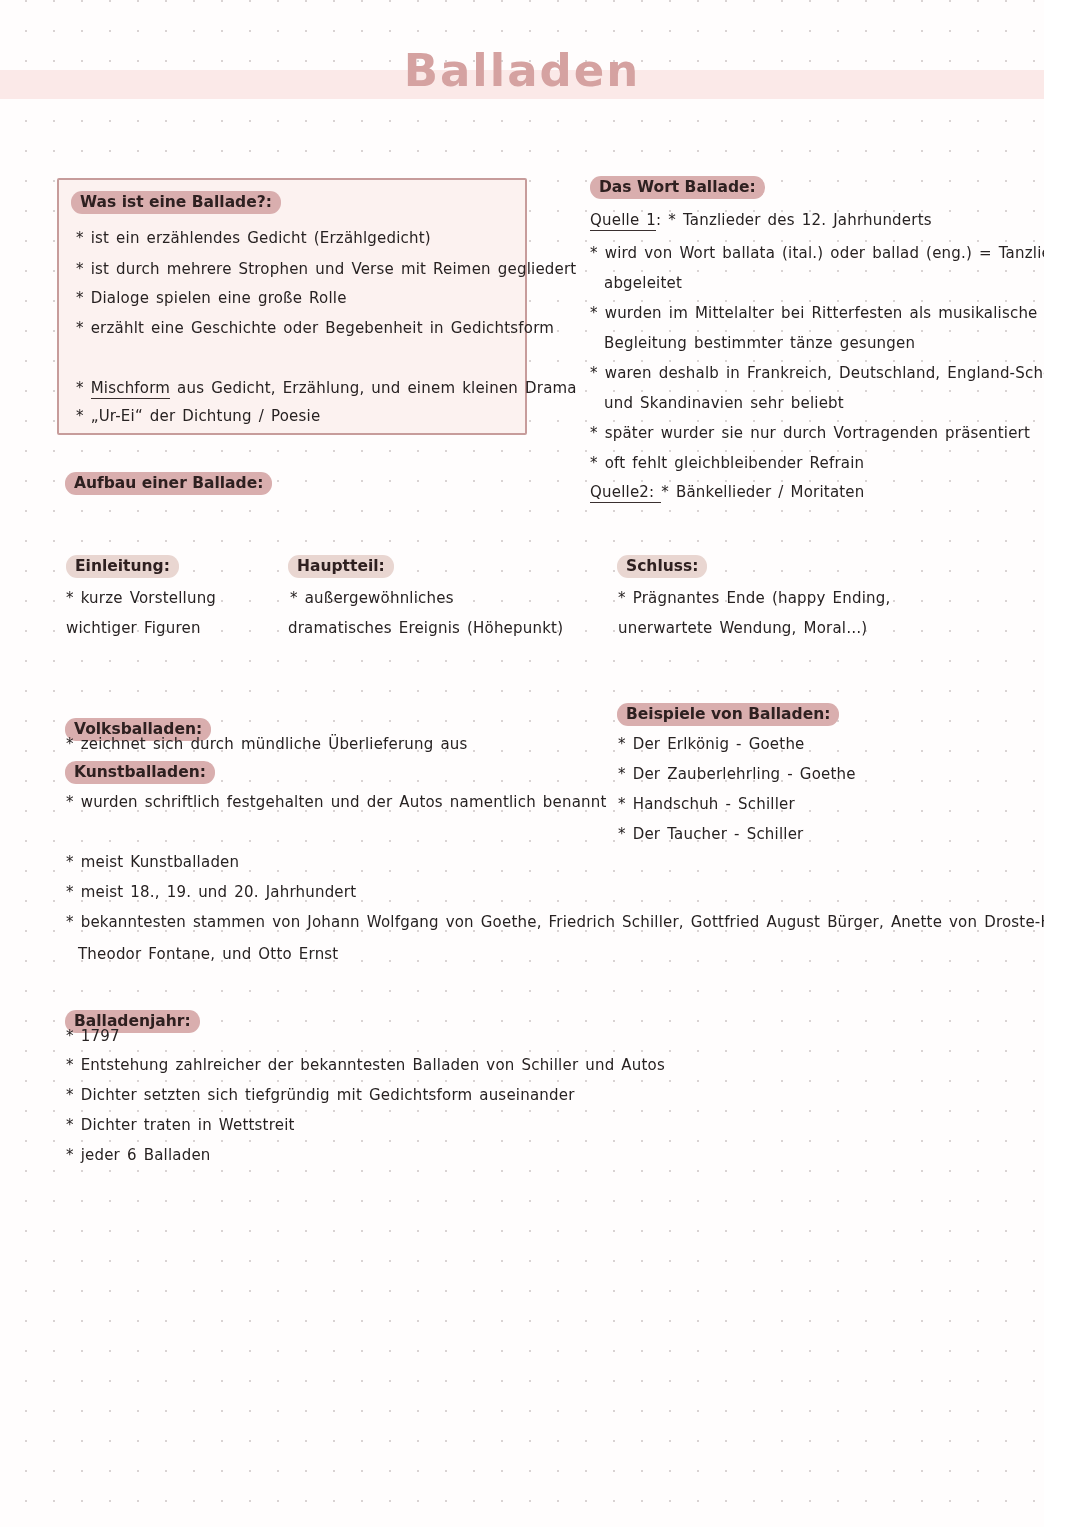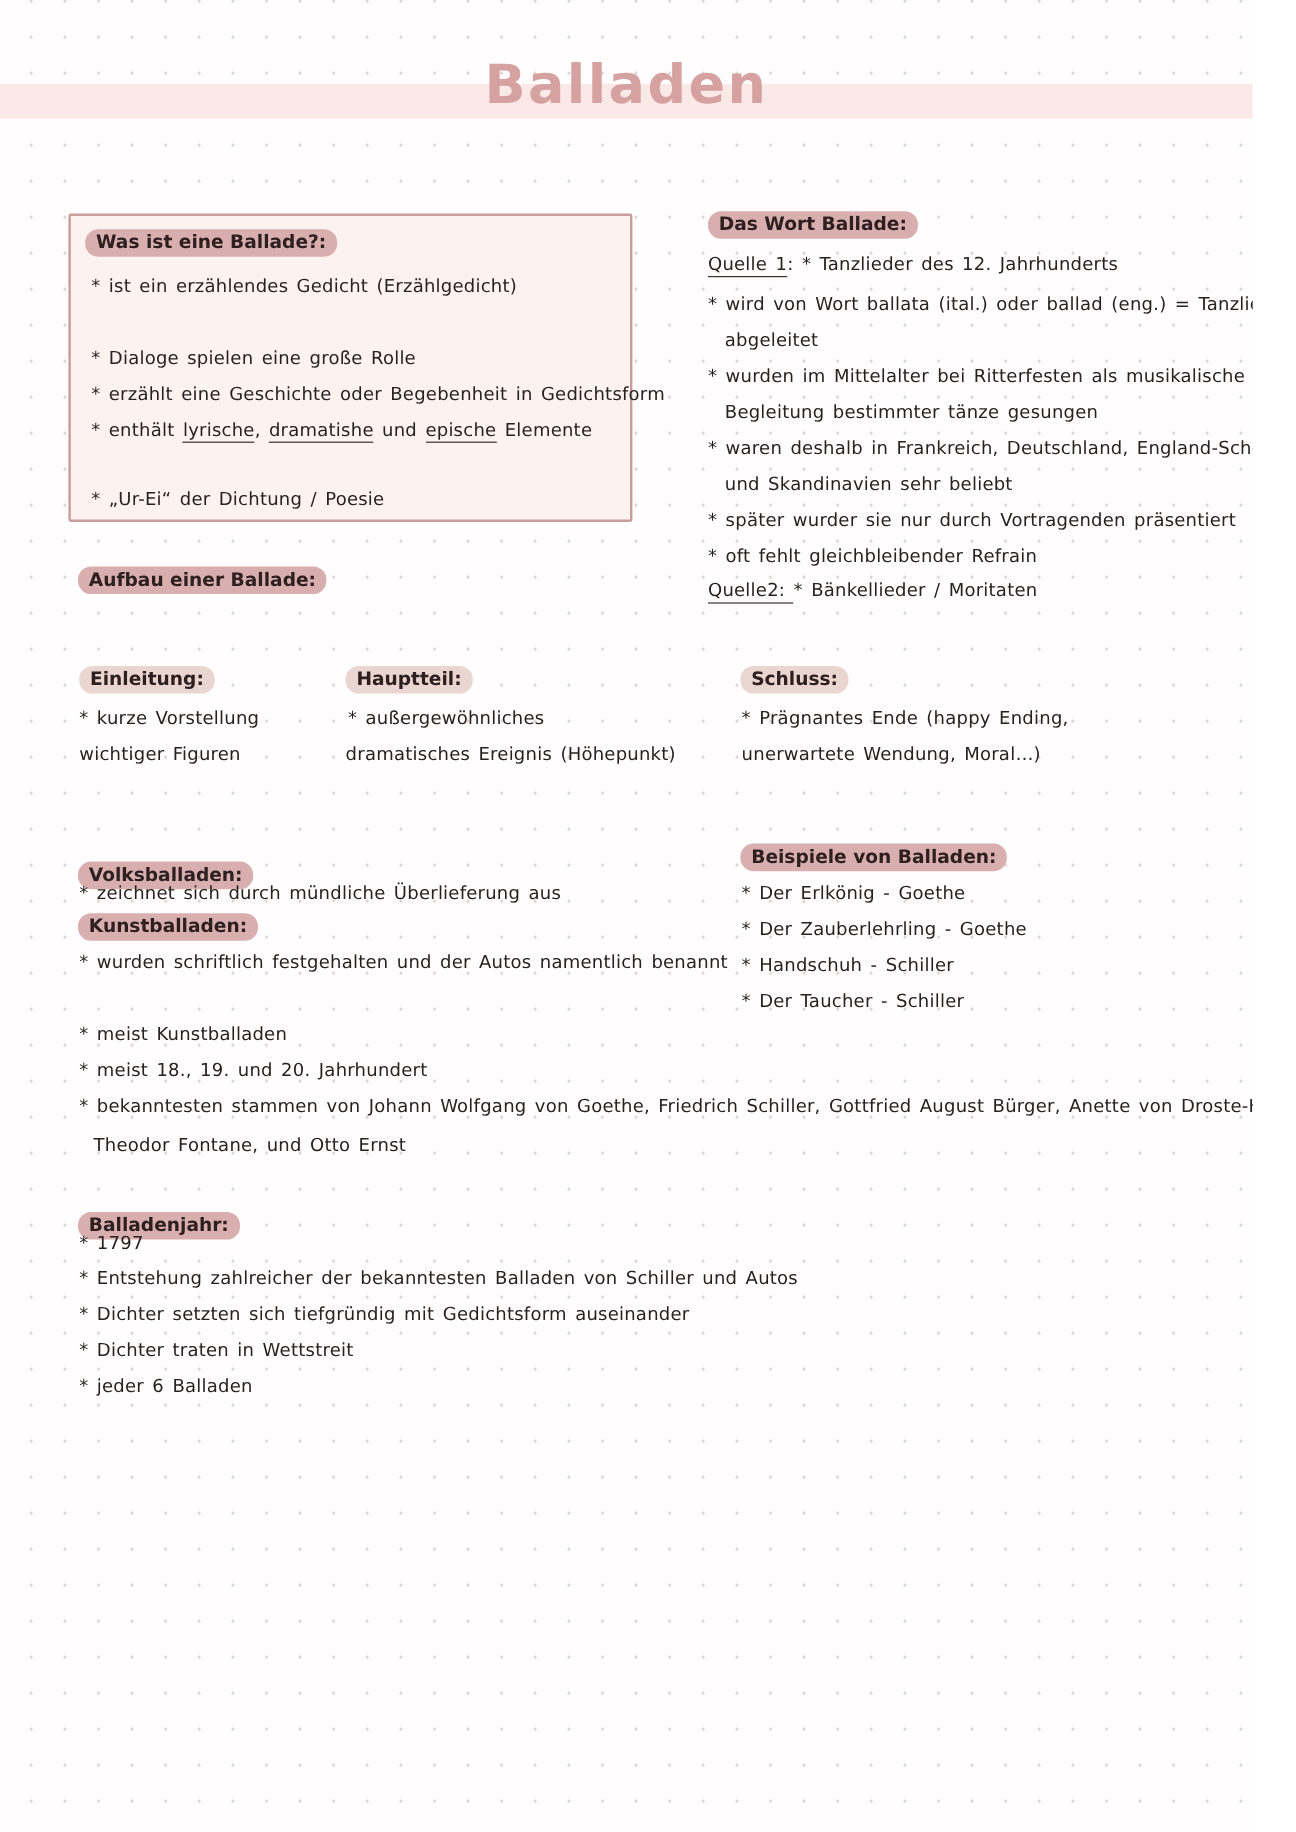--- a/index.html
+++ b/index.html
@@ -71,23 +71,24 @@
 <body>
 
 <div class="page">
 
   <div class="banner"></div>
   <div class="title">Balladen</div>
 
   <div class="was-box"></div>
   <span class="pill" style="left:71px;top:191px;">Was ist eine Ballade?:</span>
   <div class="line" style="left:76px;top:228px;">* ist ein erzählendes Gedicht (Erzählgedicht)</div>
+  <div class="line" style="left:76px;top:259px;">* ist durch mehrere Strophen und Verse mit Reimen gegliedert</div>
   <div class="line" style="left:76px;top:288px;">* Dialoge spielen eine große Rolle</div>
   <div class="line" style="left:76px;top:318px;">* erzählt eine Geschichte oder Begebenheit in Gedichtsform</div>
-  <div class="line" style="left:76px;top:348px;"><span>* enthält </span><span class="u">lyrische</span><span>, </span><span class="u">dramatishe</span><span> und </span><span class="u">epische</span><span> Elemente</span></div>
+  <div class="line" style="left:76px;top:378px;"><span>* </span><span class="u">Mischform</span><span> aus Gedicht, Erzählung, und einem kleinen Drama</span></div>
   <div class="line" style="left:76px;top:406px;">* „Ur-Ei“ der Dichtung / Poesie</div>
 
   <span class="pill" style="left:590px;top:176px;">Das Wort Ballade:</span>
   <div class="line" style="left:590px;top:210px;"><span class="u">Quelle 1</span><span>: * Tanzlieder des 12. Jahrhunderts</span></div>
   <div class="line" style="left:590px;top:243px;">* wird von Wort ballata (ital.) oder ballad (eng.) = Tanzlied</div>
   <div class="line" style="left:604px;top:273px;">abgeleitet</div>
   <div class="line" style="left:590px;top:303px;">* wurden im Mittelalter bei Ritterfesten als musikalische</div>
   <div class="line" style="left:604px;top:333px;">Begleitung bestimmter tänze gesungen</div>
   <div class="line" style="left:590px;top:363px;">* waren deshalb in Frankreich, Deutschland, England-Schottland</div>
   <div class="line" style="left:604px;top:393px;">und Skandinavien sehr beliebt</div>

